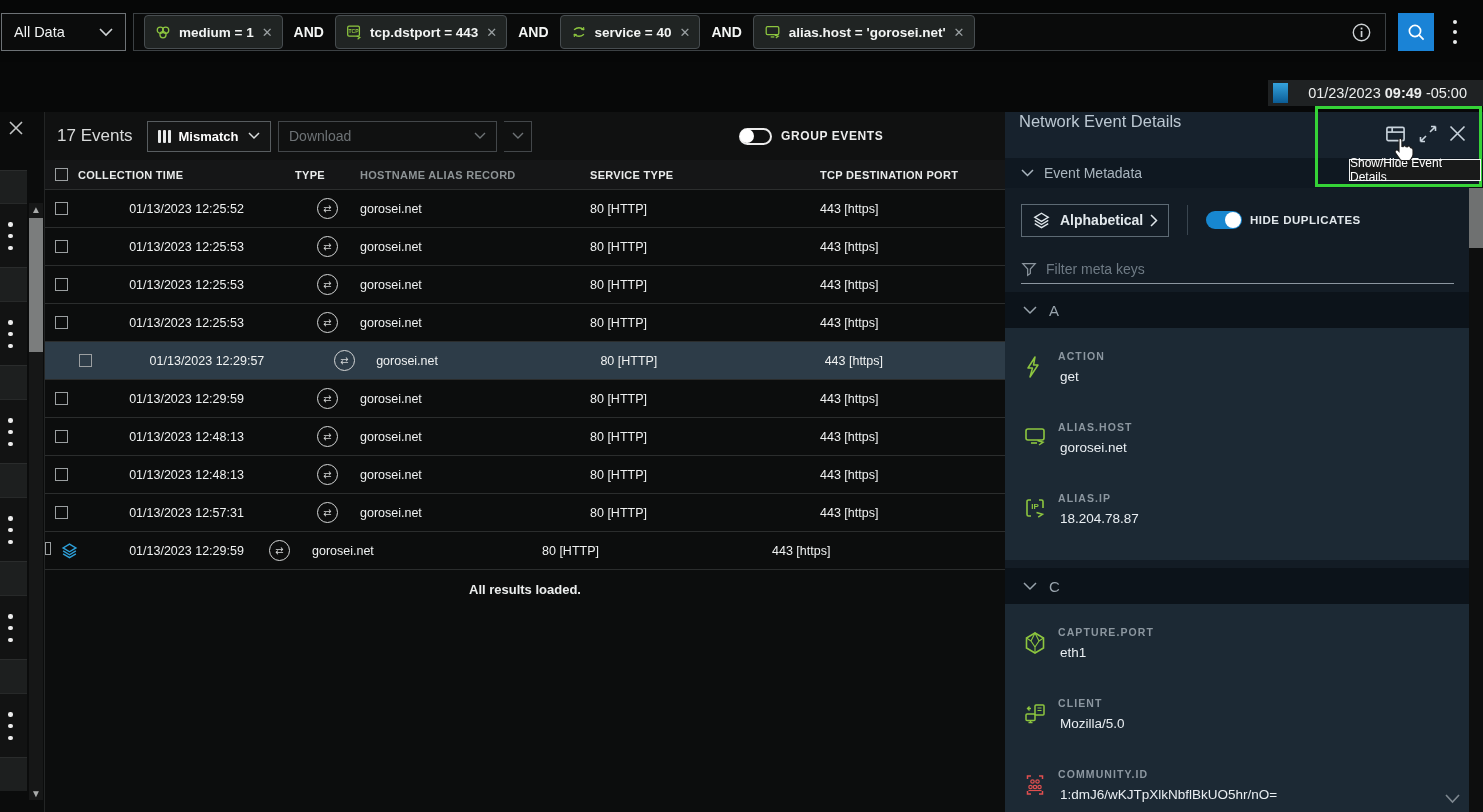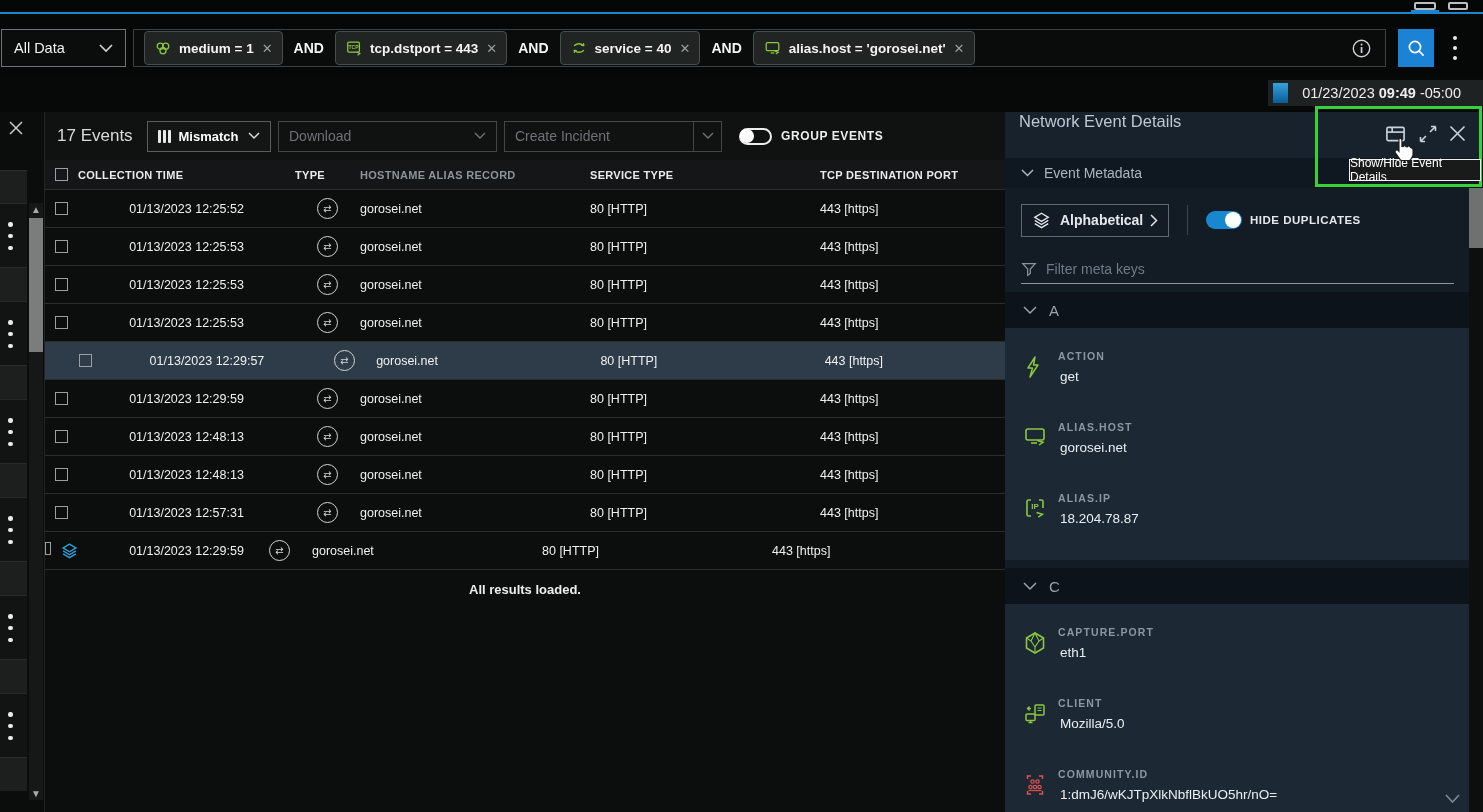--- a/index.html
+++ b/index.html
@@ -7,42 +7,42 @@
     font-family:"Liberation Sans", sans-serif; }
   .abs { position:absolute; }
   svg { display:block; }
 
   
   #topnav { left:0; top:0; width:1483px; height:14px; background:#050606; border-bottom:2px solid #1787d0; }
   .nav-ico { position:absolute; top:2px; height:8px; border:2px solid #b9bfc2; border-radius:2px; }
   #nav-active { position:absolute; left:1411px; top:10px; width:28px; height:4px; background:#1787d0; }
 
   
-  #querybar { left:0; top:16px; width:1483px; height:62px; background:#060707; }
+  #querybar { left:0; top:0; width:1483px; height:62px; background:#060707; }
   #alldata { position:absolute; left:1px; top:13px; width:125px; height:38px; border:1px solid #6d7276;
     background:#0b0c0c; color:#f1f3f3; font-size:14.5px; display:flex; align-items:center; padding:0 12px; cursor:pointer; }
   #alldata .chev { margin-left:auto; }
   #querybox { position:absolute; left:133px; top:13px; width:1253px; height:38px; border:1px solid #3c4144;
     background:#0a0b0b; display:flex; align-items:center; padding:0 10px; }
   .pill { display:flex; align-items:center; height:29px; background:#202423; border:1px solid #474d50;
     border-radius:4px; padding:16px 9px; color:#f2f4f3; font-size:13.5px; font-weight:bold; cursor:pointer; }
   .pill .picon { margin-right:7px; display:flex; }
   .pill .px { color:#9aa0a2; font-weight:normal; font-size:13px; margin-left:8px; cursor:pointer; }
   .andlbl { color:#f4f6f5; font-weight:bold; font-size:14px; margin:0 11px; }
   #qinfo { position:absolute; right:14px; top:9px; cursor:pointer; }
   #searchbtn { position:absolute; left:1398px; top:13px; width:36px; height:38px; background:#1a83d6;
     display:flex; align-items:center; justify-content:center; cursor:pointer; }
   #qkebab { position:absolute; left:1447px; top:20px; width:16px; height:24px; display:flex; flex-direction:column;
     align-items:center; justify-content:space-between; cursor:pointer; }
   #qkebab i { width:4px; height:4px; border-radius:50%; background:#e8eaea; }
 
   
   #datebar { left:1268px; top:80px; width:215px; height:26px; background:#1f2223; display:flex; align-items:center; }
   #dategrad { width:15px; height:20px; margin-left:5px; background:linear-gradient(180deg,#35a3dd,#0b5c95); }
-  #datetext { flex:1; text-align:right; padding-right:22px; color:#eceeee; font-size:14.5px; }
+  #datetext { flex:1; text-align:right; padding-right:16px; color:#eceeee; font-size:14.5px; }
   #datetext b { font-weight:bold; }
 
   
   #sidebar { left:0; top:112px; width:45px; height:700px; background:#0b0c0c; border-right:1px solid #232525; }
   #sb-close { position:absolute; left:8px; top:8px; cursor:pointer; }
   .sb-unit-dark { position:relative; width:27px; height:64px; background:#121313; border-top:1px solid #272929; }
   .sb-unit-light { width:27px; height:34px; background:#1d1f1f; border-top:1px solid #2a2c2c; }
   .sb-kebab { position:absolute; left:8px; top:18px; height:28px; display:flex; flex-direction:column;
     justify-content:space-between; cursor:pointer; }
   .sb-kebab i { width:4.5px; height:4.5px; border-radius:50%; background:#ececec; }
@@ -316,23 +316,20 @@
     </div>
     <div id="download">
       <span>Download</span>
       <span class="chev">
         <svg width="12" height="8" viewBox="0 0 12 8">
             <path d="M1 1l5 5 5-5" stroke="#6e7376" stroke-width="1.4" fill="none"></path>
           </svg>
       </span>
     </div>
     <div id="create-inc">
-      <div class="main">
-        <span>Create Incident</span>
-      </div>
       <div class="drop">
         <svg width="12" height="8" viewBox="0 0 12 8">
             <path d="M1 1l5 5 5-5" stroke="#6e7376" stroke-width="1.4" fill="none"></path>
           </svg>
       </div>
     </div>
     <div id="grp-toggle">
         <i></i>
       </div>
     <span id="grp-label">GROUP EVENTS</span>

